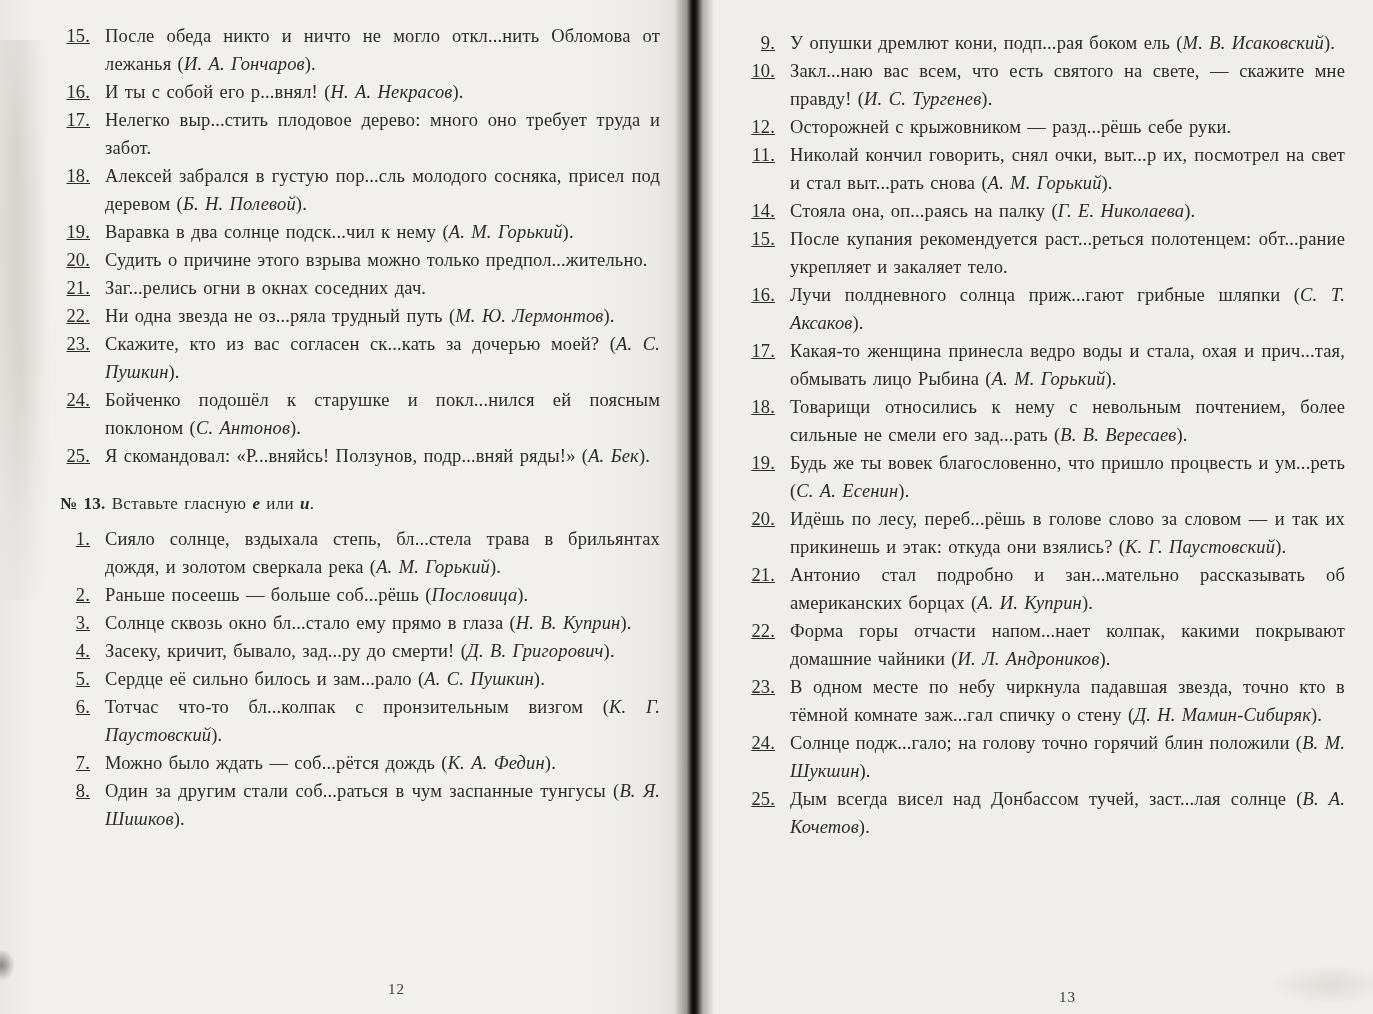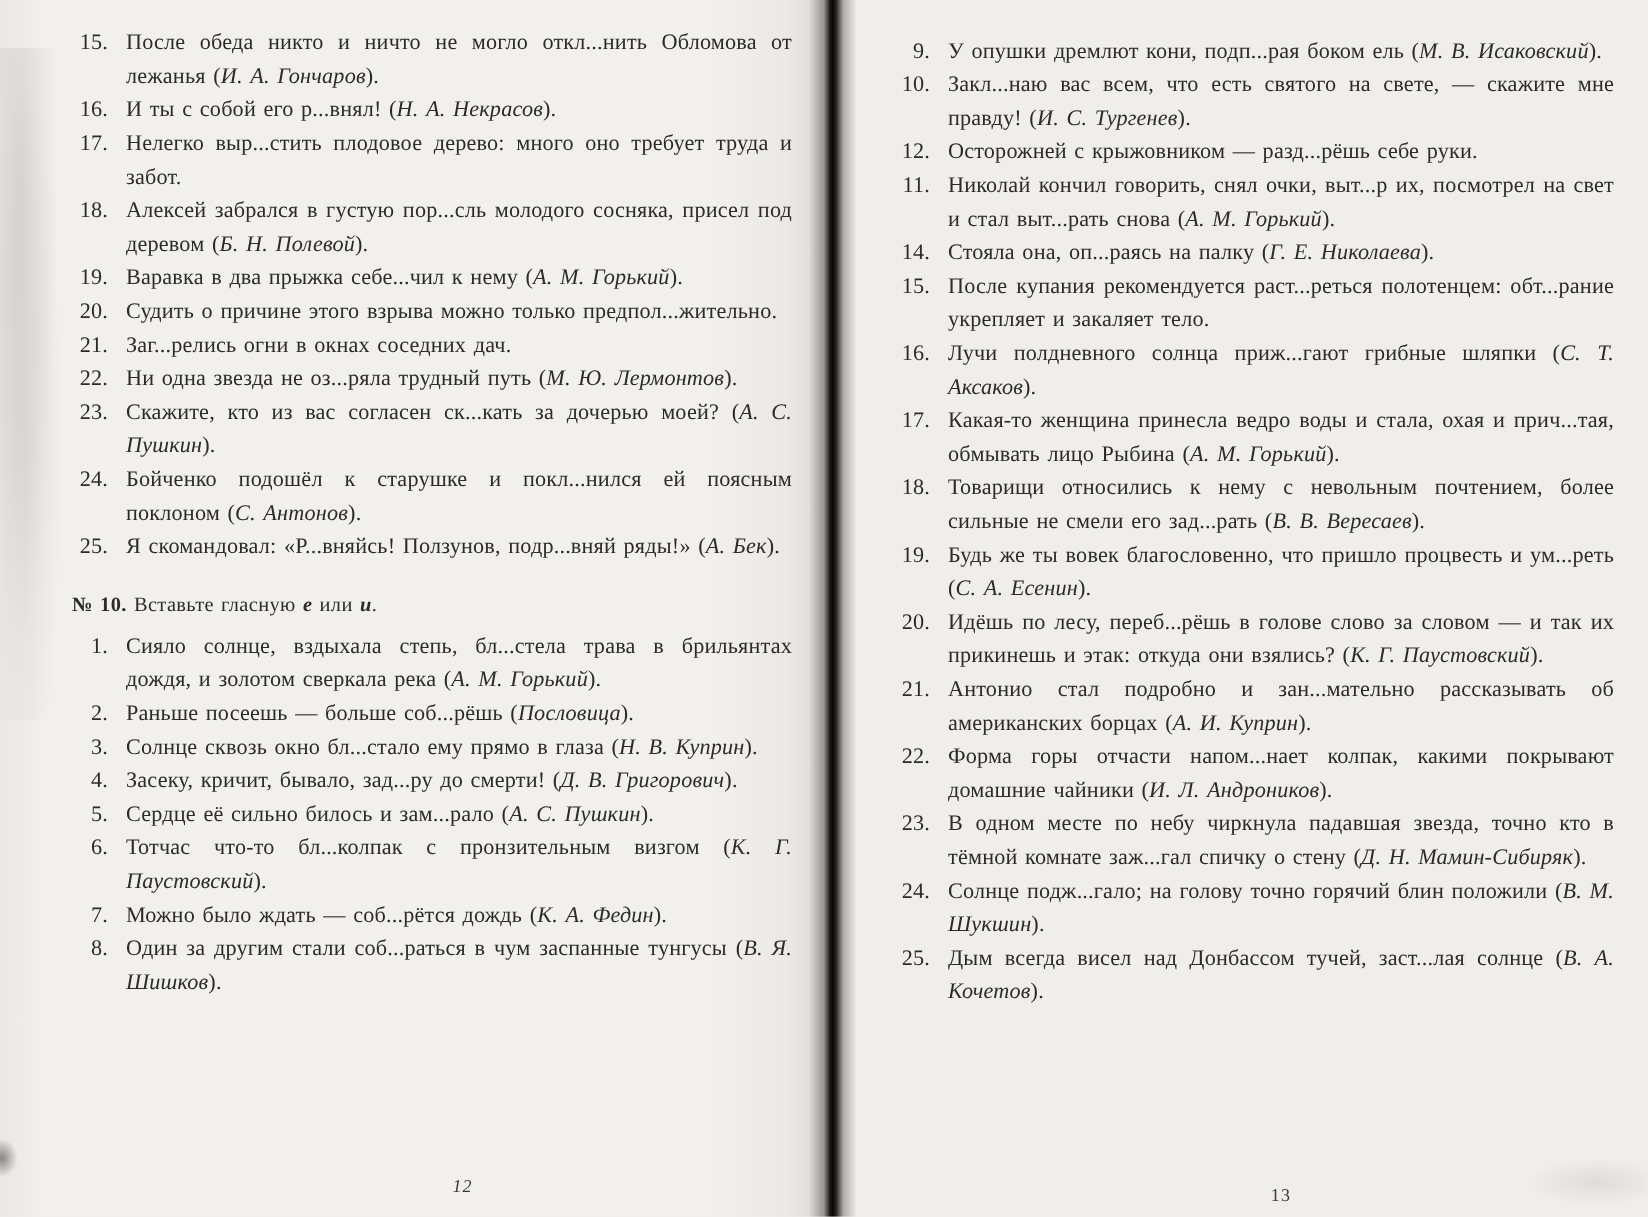--- a/index.html
+++ b/index.html
@@ -27,28 +27,28 @@
       #0a0908 50%,
       rgba(12,10,8,0.88) 57%,
       rgba(25,22,18,0.30) 72%,
       rgba(25,22,18,0) 100%);
   }
   .column{position:absolute;width:600px;font-size:18.5px;line-height:28px;
     letter-spacing:0.15px;word-spacing:1.5px;}
   #left-column{left:60px;top:22px;}
   #right-column{left:59px;top:29px;}
   .item{display:flex;}
-  .item .num{flex:0 0 30px;text-align:right;margin-right:15px;}
+  .item .num{flex:0 0 30px;text-align:right;margin-right:15px;text-decoration:underline;}
   .item .txt{flex:1;text-align:justify;}
   .heading{margin:20px 0 7px 0;font-size:17px;letter-spacing:0.3px;}
   .heading .bi, .bi{font-weight:bold;font-style:italic;}
   i{}
   .page-number{position:absolute;width:555px;text-align:center;
     font-size:15px;color:#3d3b36;letter-spacing:1px;}
-  #pn-left{left:108px;top:981px;font-style:italic;}
+  #pn-left{left:119px;top:981px;}
   #pn-right{left:104px;top:989px;}
   .smudge{position:absolute;pointer-events:none;}
   #smudge-1{left:0;top:40px;width:55px;height:560px;
     background:radial-gradient(ellipse at 30% 20%,rgba(95,90,80,0.14),rgba(95,90,80,0) 60%),
                radial-gradient(ellipse at 40% 60%,rgba(95,90,80,0.10),rgba(95,90,80,0) 65%);}
   #smudge-2{left:0;top:950px;width:14px;height:30px;
     background:radial-gradient(ellipse at 10% 50%,rgba(60,55,50,0.55),rgba(60,55,50,0) 75%);}
   #smudge-3{left:585px;top:965px;width:120px;height:40px;
     background:radial-gradient(ellipse at center,rgba(100,95,85,0.12),rgba(100,95,85,0) 70%);}
 </style>
@@ -70,21 +70,21 @@
       <div class="item">
         <span class="num">17.</span>
         <span class="txt"><span>Нелегко выр...стить плодовое дерево: много оно требует труда и забот.</span></span>
       </div>
       <div class="item">
         <span class="num">18.</span>
         <span class="txt"><span>Алексей забрался в густую пор...сль молодого сосняка, присел под деревом (</span><i>Б. Н. Полевой</i><span>).</span></span>
       </div>
       <div class="item">
         <span class="num">19.</span>
-        <span class="txt"><span>Варавка в два прыжка себе...чил к нему (</span><i>А. М. Горький</i><span>).</span></span>
+        <span class="txt"><span>Варавка в два солнце подск...чил к нему (</span><i>А. М. Горький</i><span>).</span></span>
       </div>
       <div class="item">
         <span class="num">20.</span>
         <span class="txt"><span>Судить о причине этого взрыва можно только предпол...жительно.</span></span>
       </div>
       <div class="item">
         <span class="num">21.</span>
         <span class="txt"><span>Заг...релись огни в окнах соседних дач.</span></span>
       </div>
       <div class="item">
@@ -96,21 +96,21 @@
         <span class="txt"><span>Скажите, кто из вас согласен ск...кать за дочерью моей? (</span><i>А. С. Пушкин</i><span>).</span></span>
       </div>
       <div class="item">
         <span class="num">24.</span>
         <span class="txt"><span>Бойченко подошёл к старушке и покл...нился ей поясным поклоном (</span><i>С. Антонов</i><span>).</span></span>
       </div>
       <div class="item">
         <span class="num">25.</span>
         <span class="txt"><span>Я скомандовал: «Р...вняйсь! Ползунов, подр...вняй ряды!» (</span><i>А. Бек</i><span>).</span></span>
       </div>
-      <div class="heading"><b>№ 10.</b><span> Вставьте гласную </span><b class="bi">е</b><span> или </span><b class="bi">и</b><span>.</span></div>
+      <div class="heading"><b>№ 13.</b><span> Вставьте гласную </span><b class="bi">е</b><span> или </span><b class="bi">и</b><span>.</span></div>
       <div class="item">
         <span class="num">1.</span>
         <span class="txt"><span>Сияло солнце, вздыхала степь, бл...стела трава в брильянтах дождя, и золотом сверкала река (</span><i>А. М. Горький</i><span>).</span></span>
       </div>
       <div class="item">
         <span class="num">2.</span>
         <span class="txt"><span>Раньше посеешь — больше соб...рёшь (</span><i>Пословица</i><span>).</span></span>
       </div>
       <div class="item">
         <span class="num">3.</span>

